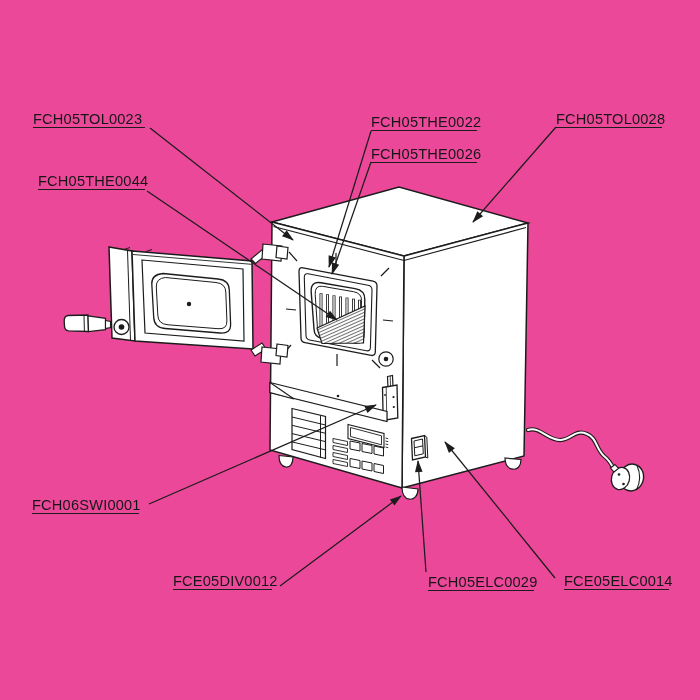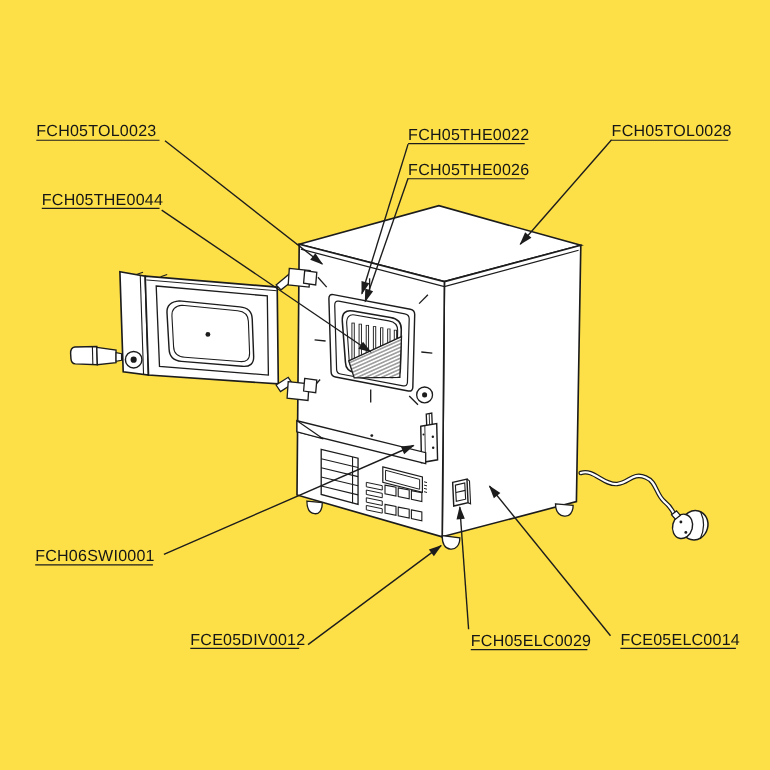--- a/index.html
+++ b/index.html
@@ -1,16 +1,16 @@
 <!DOCTYPE html>
 <html><head>
 <meta charset="utf-8">
 <style>
   html,body{margin:0;padding:0;background:#fff;}
-  .stage{position:relative;width:700px;height:700px;background:#fde047;overflow:hidden;
+  .stage{position:relative;width:700px;height:700px;background:#ec4899;overflow:hidden;
          font-family:"Liberation Sans",sans-serif;}
   svg{position:absolute;left:0;top:0;}
   .plabel{font-family:"Liberation Sans",sans-serif;font-size:14.6px;font-weight:400;
           fill:#161616;letter-spacing:.2px;}
   .ln{stroke:#1c1c1c;fill:none;}
   .fw{stroke:#1c1c1c;fill:#ffffff;}
 </style>
 </head>
 <body>
 

